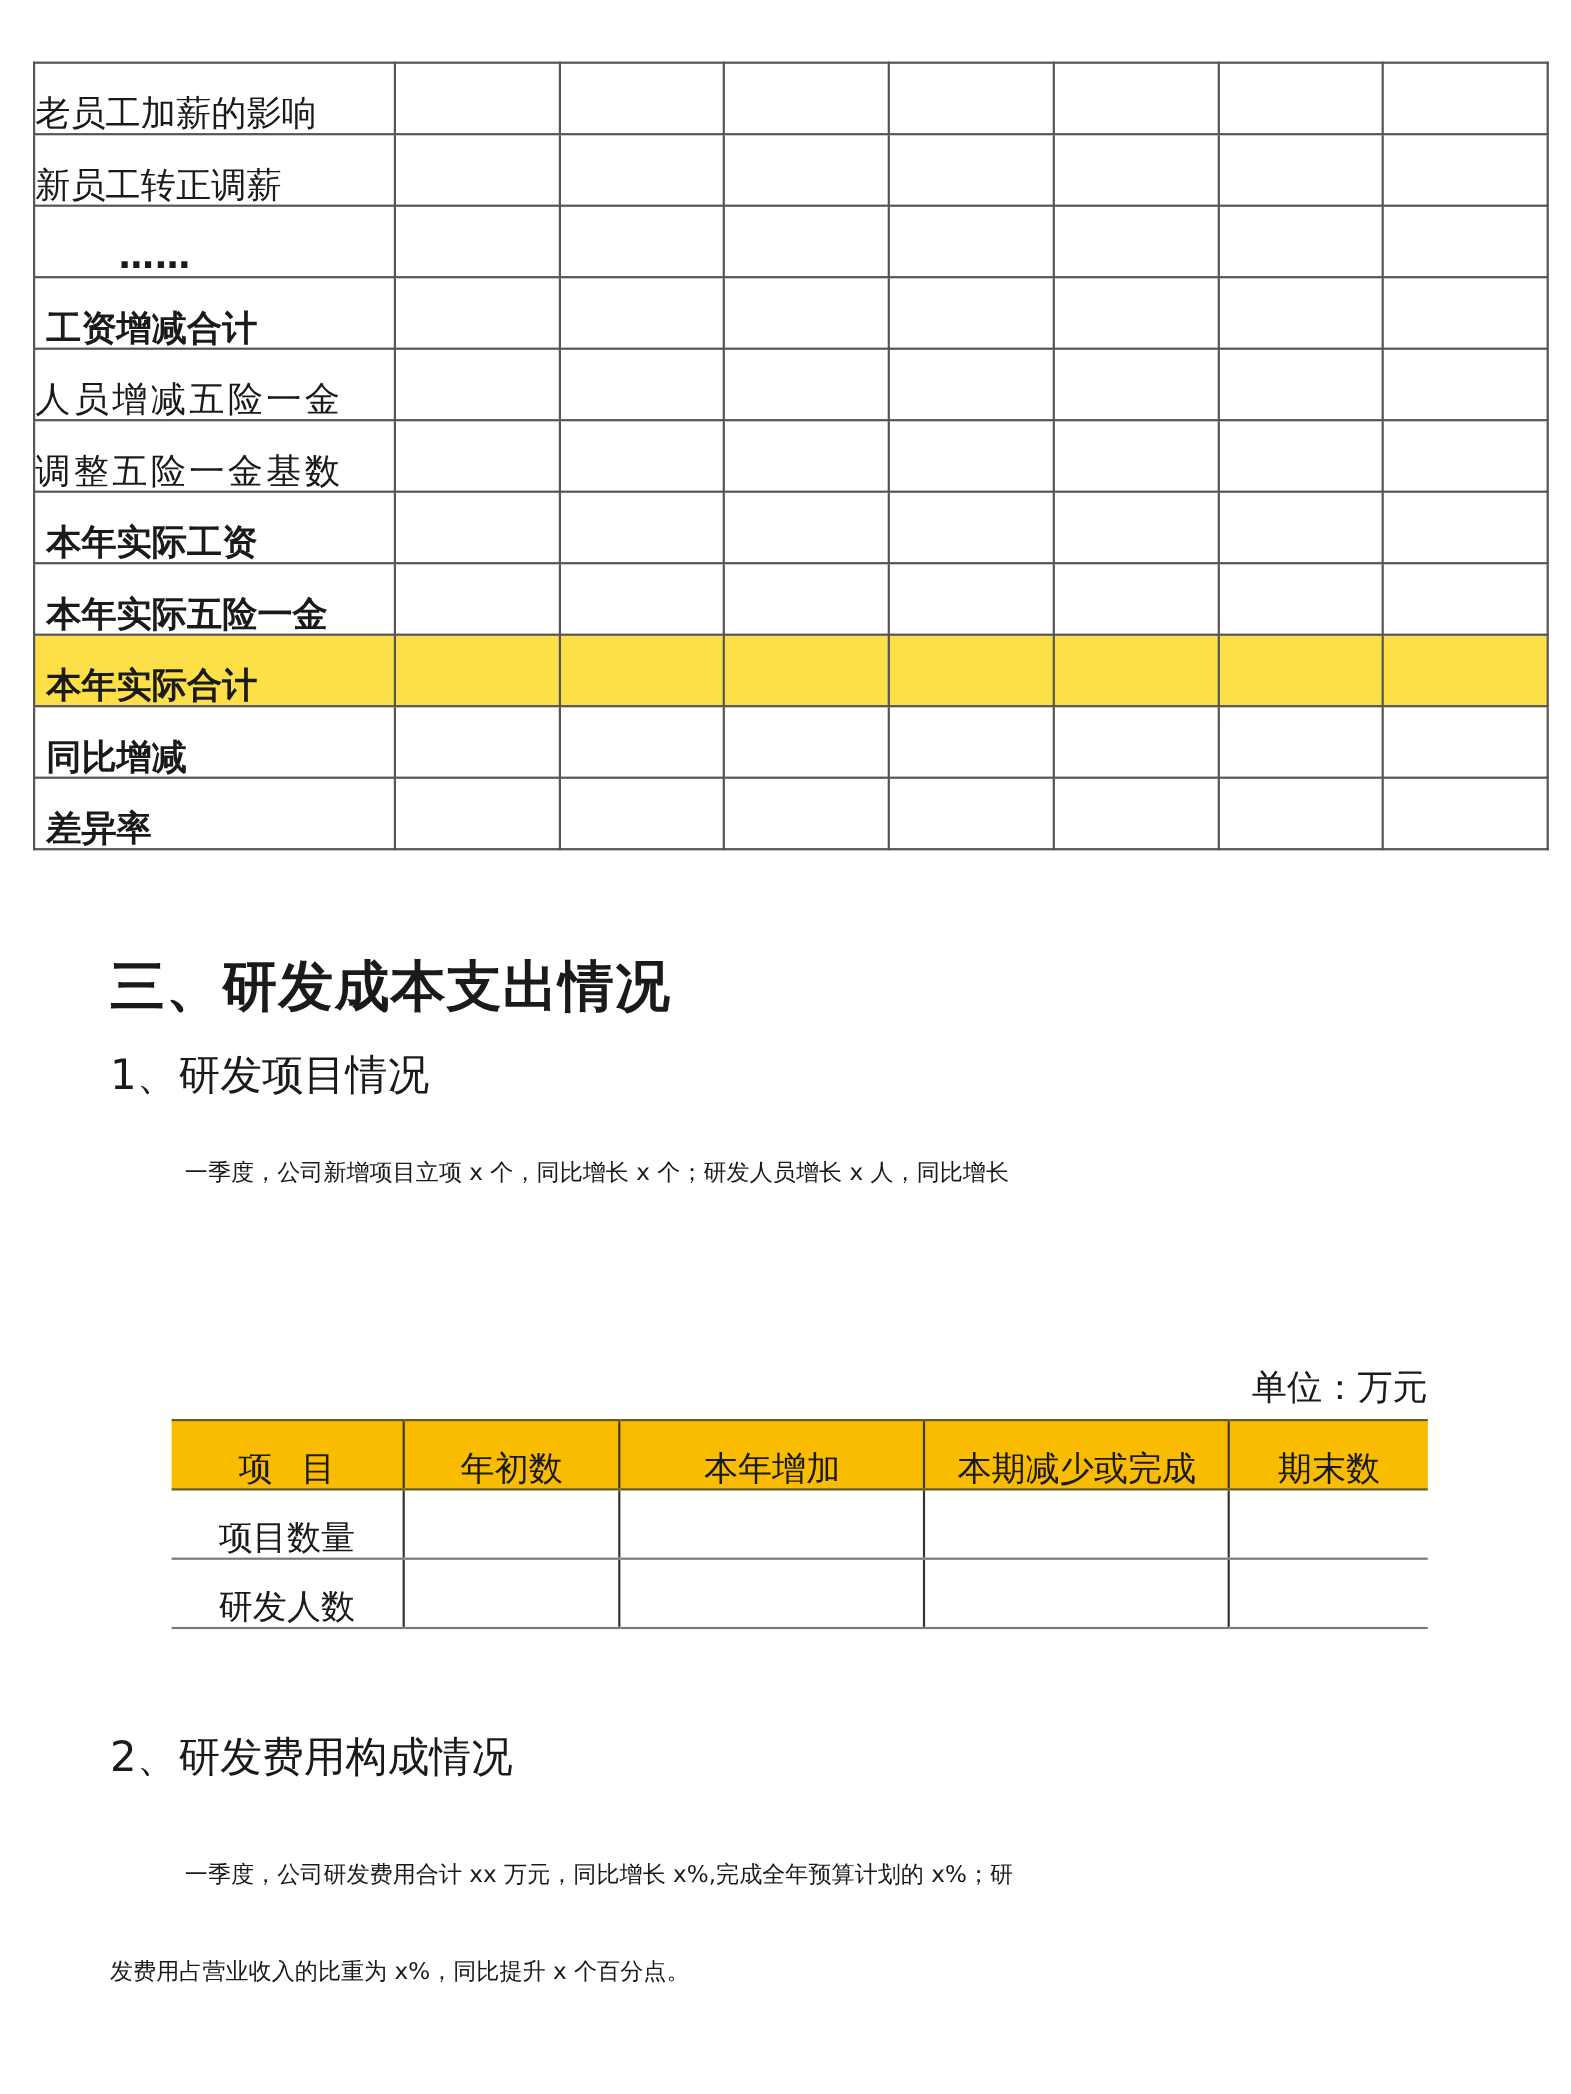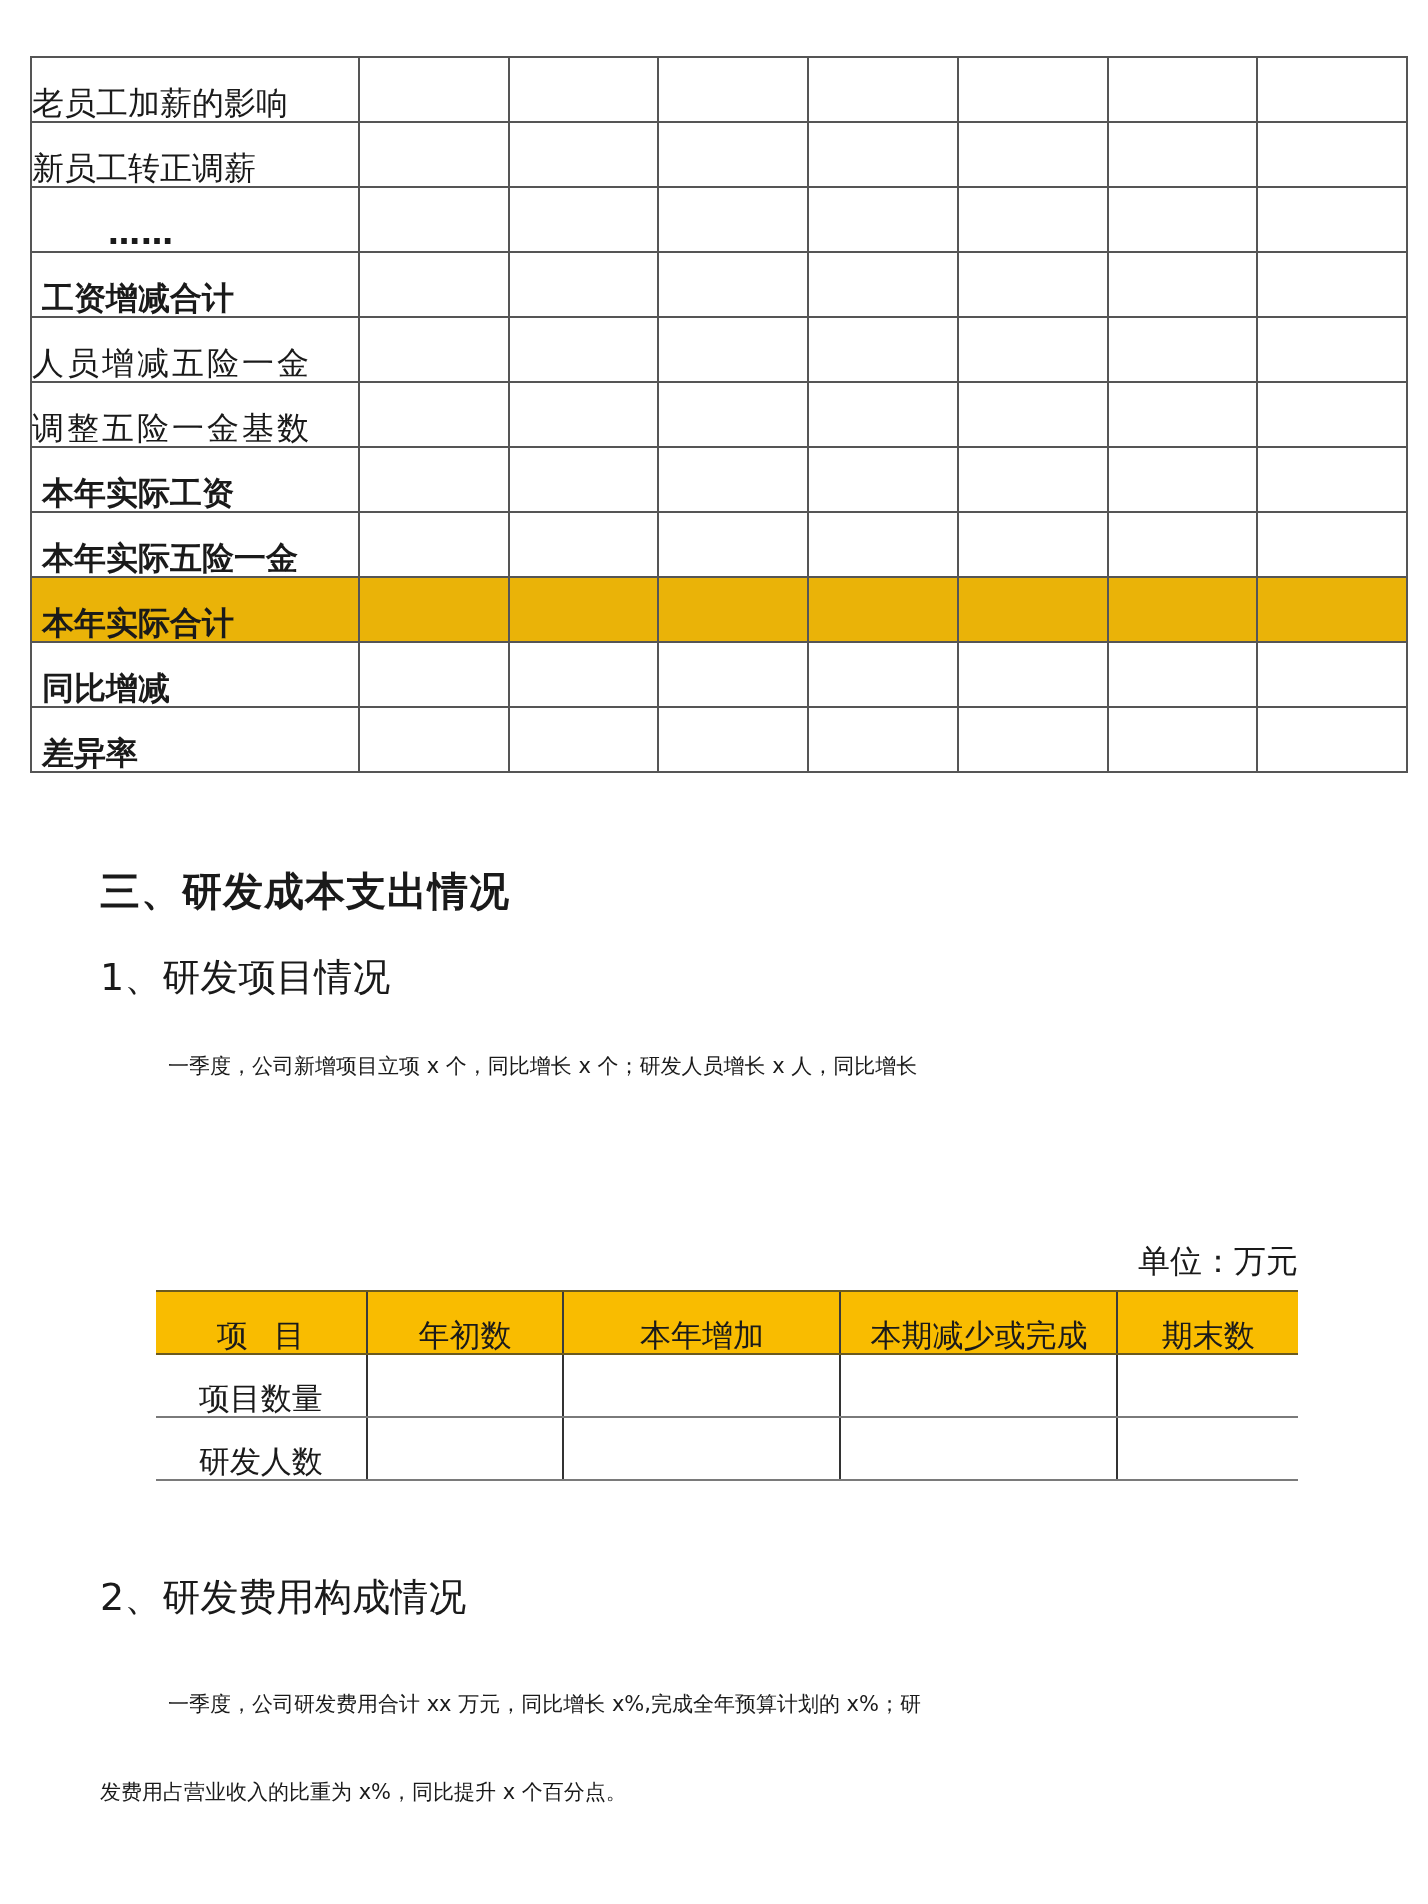--- a/index.html
+++ b/index.html
@@ -45,29 +45,29 @@
   }
   .salary-table td.label.wide {
     letter-spacing: 3px;
   }
   .salary-table td.label.ellipsis {
     padding-left: 76px;
     font-weight: bold;
     letter-spacing: 1px;
   }
   .salary-table tr.highlight td {
-    background: #eab308;
+    background: #fde047;
   }
 
   
   .section-title {
     position: absolute;
     left: 100px;
     top: 864px;
-    font-size: 40px;
+    font-size: 50px;
     font-weight: bold;
     margin: 0;
     letter-spacing: 1px;
   }
   .sub-title {
     position: absolute;
     left: 100px;
     margin: 0;
     font-size: 38px;
     font-weight: normal;

